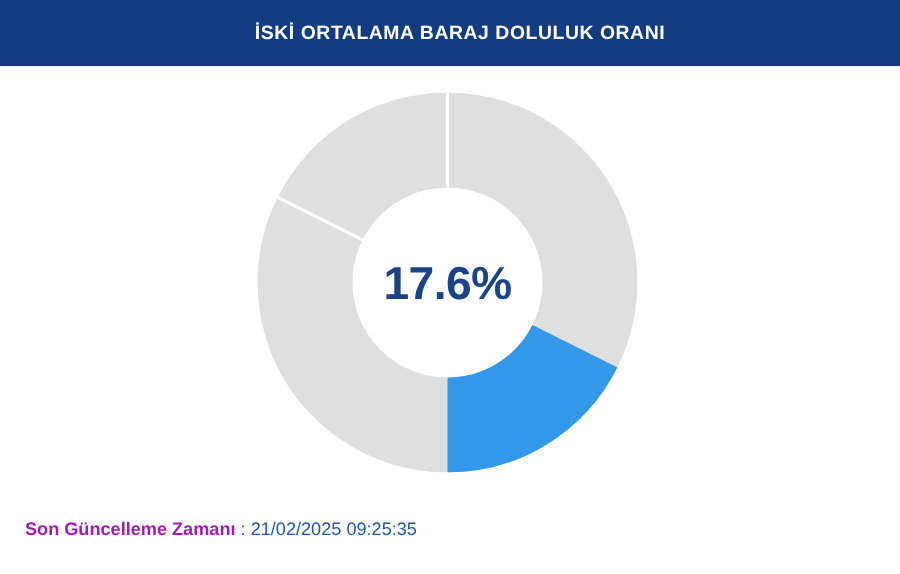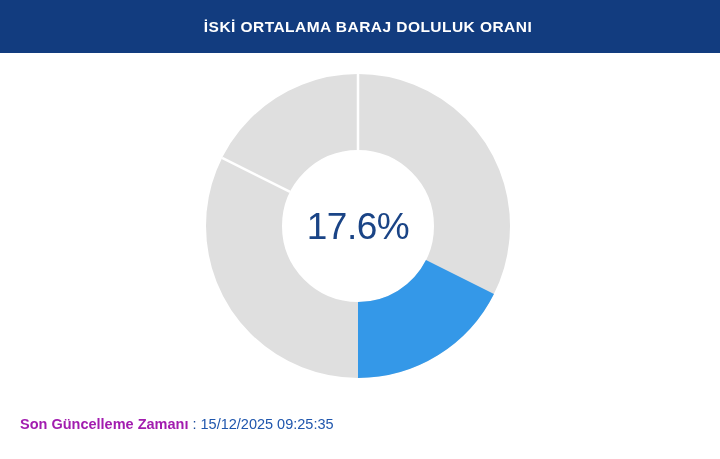--- a/index.html
+++ b/index.html
@@ -66,21 +66,21 @@
     width: 304px;
     height: 304px;
     display: flex;
     align-items: center;
     justify-content: center;
     pointer-events: none;
   }
   .donut-center-label span {
     color: #1A4486;
     font-size: 37px;
-    font-weight: normal;
+    font-weight: bold;
     letter-spacing: -0.5px;
     font-family: "Liberation Sans", sans-serif;
     line-height: 1;
   }
 
   
   .footer-area {
     position: absolute;
     left: 0;
     top: 400px;
@@ -129,15 +129,15 @@
       <line id="sep-end" x1="84.06805176450395" y1="117.92287557715755" x2="16.136103529007897" y2="83.8457511543151" stroke="#ffffff" stroke-width="2.5"></line>
     </svg>
     <div class="donut-center-label">
       <span>17.6%</span>
     </div>
   </div>
 </div>
 
 <div class="footer-area">
   <div class="update-line">
-    <span class="update-label">Son Güncelleme Zamanı</span><span class="update-sep"> : </span><span class="update-value">15/12/2025 09:25:35</span>
+    <span class="update-label">Son Güncelleme Zamanı</span><span class="update-sep"> : </span><span class="update-value">21/02/2025 09:25:35</span>
   </div>
 </div>
 
 </body></html>

